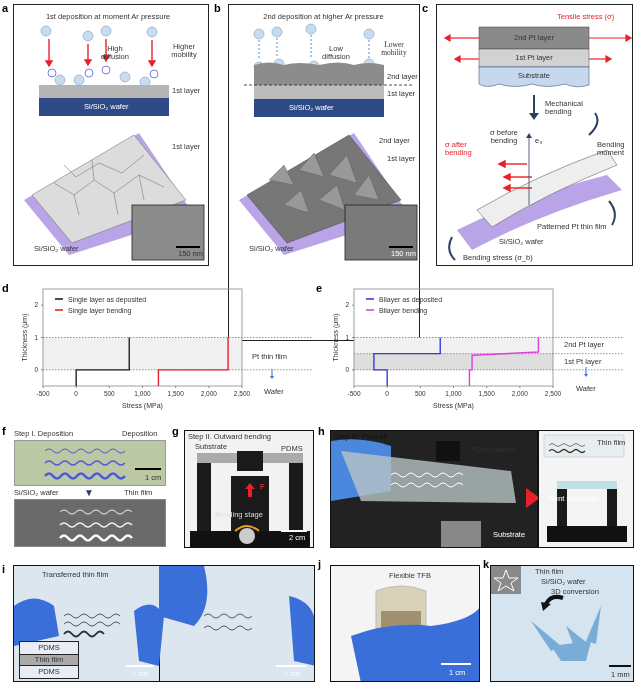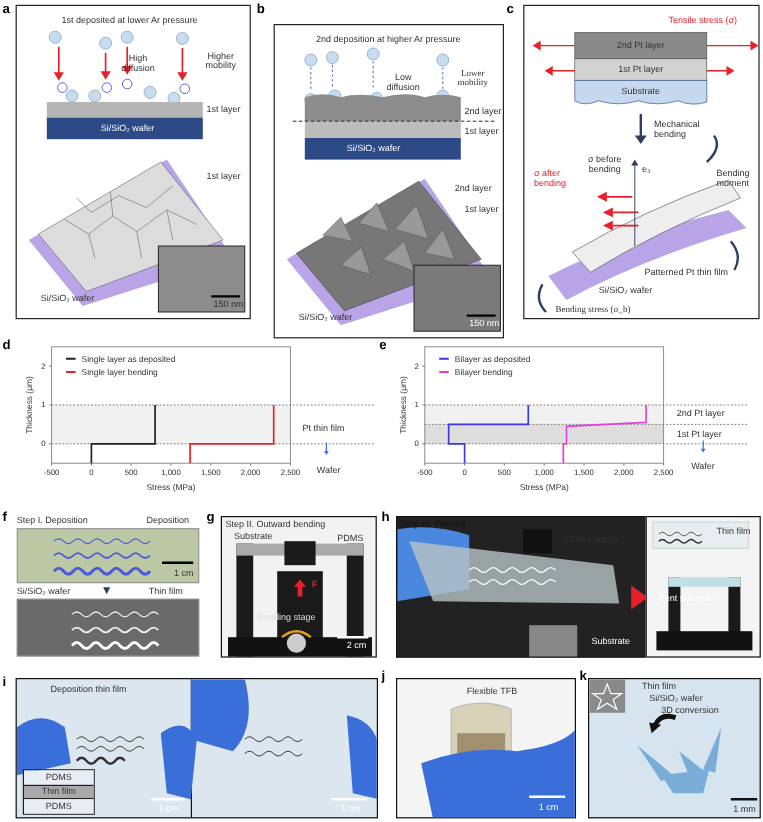--- a/index.html
+++ b/index.html
@@ -52,34 +52,34 @@
     <polygon points="10,195 125,128 180,210 55,250" fill="#b9a4e8"></polygon>
     <polygon points="18,190 120,130 172,195 58,238" fill="#dcdcdc" stroke="#666" stroke-width="0.5"></polygon>
     <g stroke="#666" stroke-width="0.5" fill="none">
       <path d="M40,178 L60,190 L80,175 L100,188 L125,170 L150,182"></path>
       <path d="M50,160 L62,172 L85,158 L108,168 L130,150"></path>
       <path d="M60,190 L65,210 M100,188 L104,210 M80,175 L78,155 M125,170 L130,195"></path>
     </g>
     <rect x="118" y="200" width="72" height="55" fill="#8c8c8c" stroke="#222" stroke-width="0.8"></rect>
     <line x1="162" y1="242" x2="186" y2="242" stroke="#000" stroke-width="2"></line>
   </svg>
-  <div class="t tc" style="left:14px;top:8px;width:160px;">1st deposited at lower Ar pressure</div>
+  <div class="t tc" style="left:14px;top:8px;width:160px;">1st deposition at moment Ar pressure</div>
   <div class="t tc" style="left:76px;top:40px;width:50px;white-space:pre;">High
 diffusion</div>
   <div class="t tc" style="left:145px;top:38px;width:50px;white-space:pre;">Higher
 mobility</div>
   <div class="t" style="left:158px;top:82px;">1st layer</div>
   <div class="t" style="left:70px;top:98px;color:#fff;">Si/SiO₂ wafer</div>
   <div class="t" style="left:158px;top:138px;">1st layer</div>
   <div class="t" style="left:20px;top:240px;">Si/SiO₂ wafer</div>
   <div class="t" style="left:164px;top:245px;">150 nm</div>
 </div>
 
 <div class="plab" style="left:214px;top:2px;">b</div>
-<div class="panel" style="left:228px;top:20px;width:192px;height:262px;padding-left:44px;">
+<div class="panel" style="left:228px;top:4px;width:192px;height:337px;padding-left:44px;">
   <svg width="192" height="262">
     <g fill="#c8dcf0" stroke="#7fa0c0" stroke-width="0.6">
       <circle cx="30" cy="29" r="5"></circle>
         <circle cx="48" cy="27" r="5"></circle>
         <circle cx="82" cy="24" r="5"></circle>
         <circle cx="140" cy="29" r="5"></circle>
       <circle cx="30" cy="62" r="5"></circle>
         <circle cx="50" cy="59" r="5"></circle>
         <circle cx="85" cy="61" r="5"></circle>
         <circle cx="140" cy="59" r="5"></circle>
@@ -163,21 +163,21 @@
 bending</div>
   <div class="t tc" style="left:42px;top:124px;width:50px;white-space:pre;">σ before
 bending</div>
   <div class="t red" style="left:8px;top:136px;white-space:pre;">σ after
 bending</div>
   <div class="t" style="left:98px;top:132px;">e₃</div>
   <div class="t" style="left:160px;top:136px;white-space:pre;">Bending
 moment</div>
   <div class="t" style="left:100px;top:218px;">Patterned Pt thin film</div>
   <div class="t" style="left:62px;top:233px;">Si/SiO₂ wafer</div>
-  <div class="t" style="left:26px;top:249px;font-family:Liberation Serif, serif;">Bending stress (σ_b)</div>
+  <div class="t" style="left:26px;top:249px;">Bending stress (σ_b)</div>
 </div>
 
 <div class="plab" style="left:2px;top:282px;">d</div>
 <div class="abs" style="left:0;top:285px;width:316px;height:135px;">
   <svg width="316" height="135" id="chart-d-svg">
       <rect x="43" y="52.5" width="199" height="32.33333333333334" fill="#f1f1f1"></rect>
       <line x1="43" x2="312" y1="84.83333333333334" y2="84.83333333333334" stroke="#666" stroke-width="0.7" stroke-dasharray="1.5,1.5"></line>
       <line x1="43" x2="312" y1="52.5" y2="52.5" stroke="#666" stroke-width="0.7" stroke-dasharray="1.5,1.5"></line>
       <rect x="43" y="4" width="199" height="97" fill="none" stroke="#888" stroke-width="0.8"></rect>
       <line x1="43" x2="43" y1="101" y2="103" stroke="#888"></line>
@@ -348,21 +348,21 @@
     <g fill="none" stroke="#333">
       <path d="M50,50 q4,-4 8,0 t8,0 t8,0 t8,0 t8,0 t8,0 t8,0" stroke-width="0.8"></path>
       <path d="M50,58 q4,-4 8,0 t8,0 t8,0 t8,0 t8,0 t8,0 t8,0" stroke-width="0.8"></path>
       <path d="M50,68 q4,-5 8,0 t8,0 t8,0 t8,0 t8,0" stroke-width="2"></path>
       <path d="M190,50 q4,-4 8,0 t8,0 t8,0 t8,0 t8,0 t8,0" stroke-width="0.8"></path>
       <path d="M190,62 q4,-4 8,0 t8,0 t8,0 t8,0 t8,0 t8,0" stroke-width="0.8"></path>
     </g>
     <line x1="112" y1="100" x2="140" y2="100" stroke="#fff" stroke-width="2"></line>
     <line x1="262" y1="100" x2="292" y2="100" stroke="#fff" stroke-width="2"></line>
   </svg>
-  <div class="t" style="left:28px;top:5px;">Deposition thin film</div>
+  <div class="t" style="left:28px;top:5px;">Transferred thin film</div>
   <div class="abs" style="left:5px;top:75px;width:58px;border:1px solid #222;">
     <div class="t tc" style="position:relative;height:12px;line-height:12px;background:#e8ecf5;border-bottom:1px solid #222;">PDMS</div>
     <div class="t tc" style="position:relative;height:10px;line-height:10px;background:#aaa;border-bottom:1px solid #222;">Thin film</div>
     <div class="t tc" style="position:relative;height:12px;line-height:12px;background:#e8ecf5;">PDMS</div>
   </div>
   <div class="t" style="left:118px;top:104px;color:#fff;">1 cm</div>
   <div class="t" style="left:270px;top:104px;color:#fff;">1 cm</div>
 </div>
 
 <div class="plab" style="left:318px;top:558px;">j</div>

